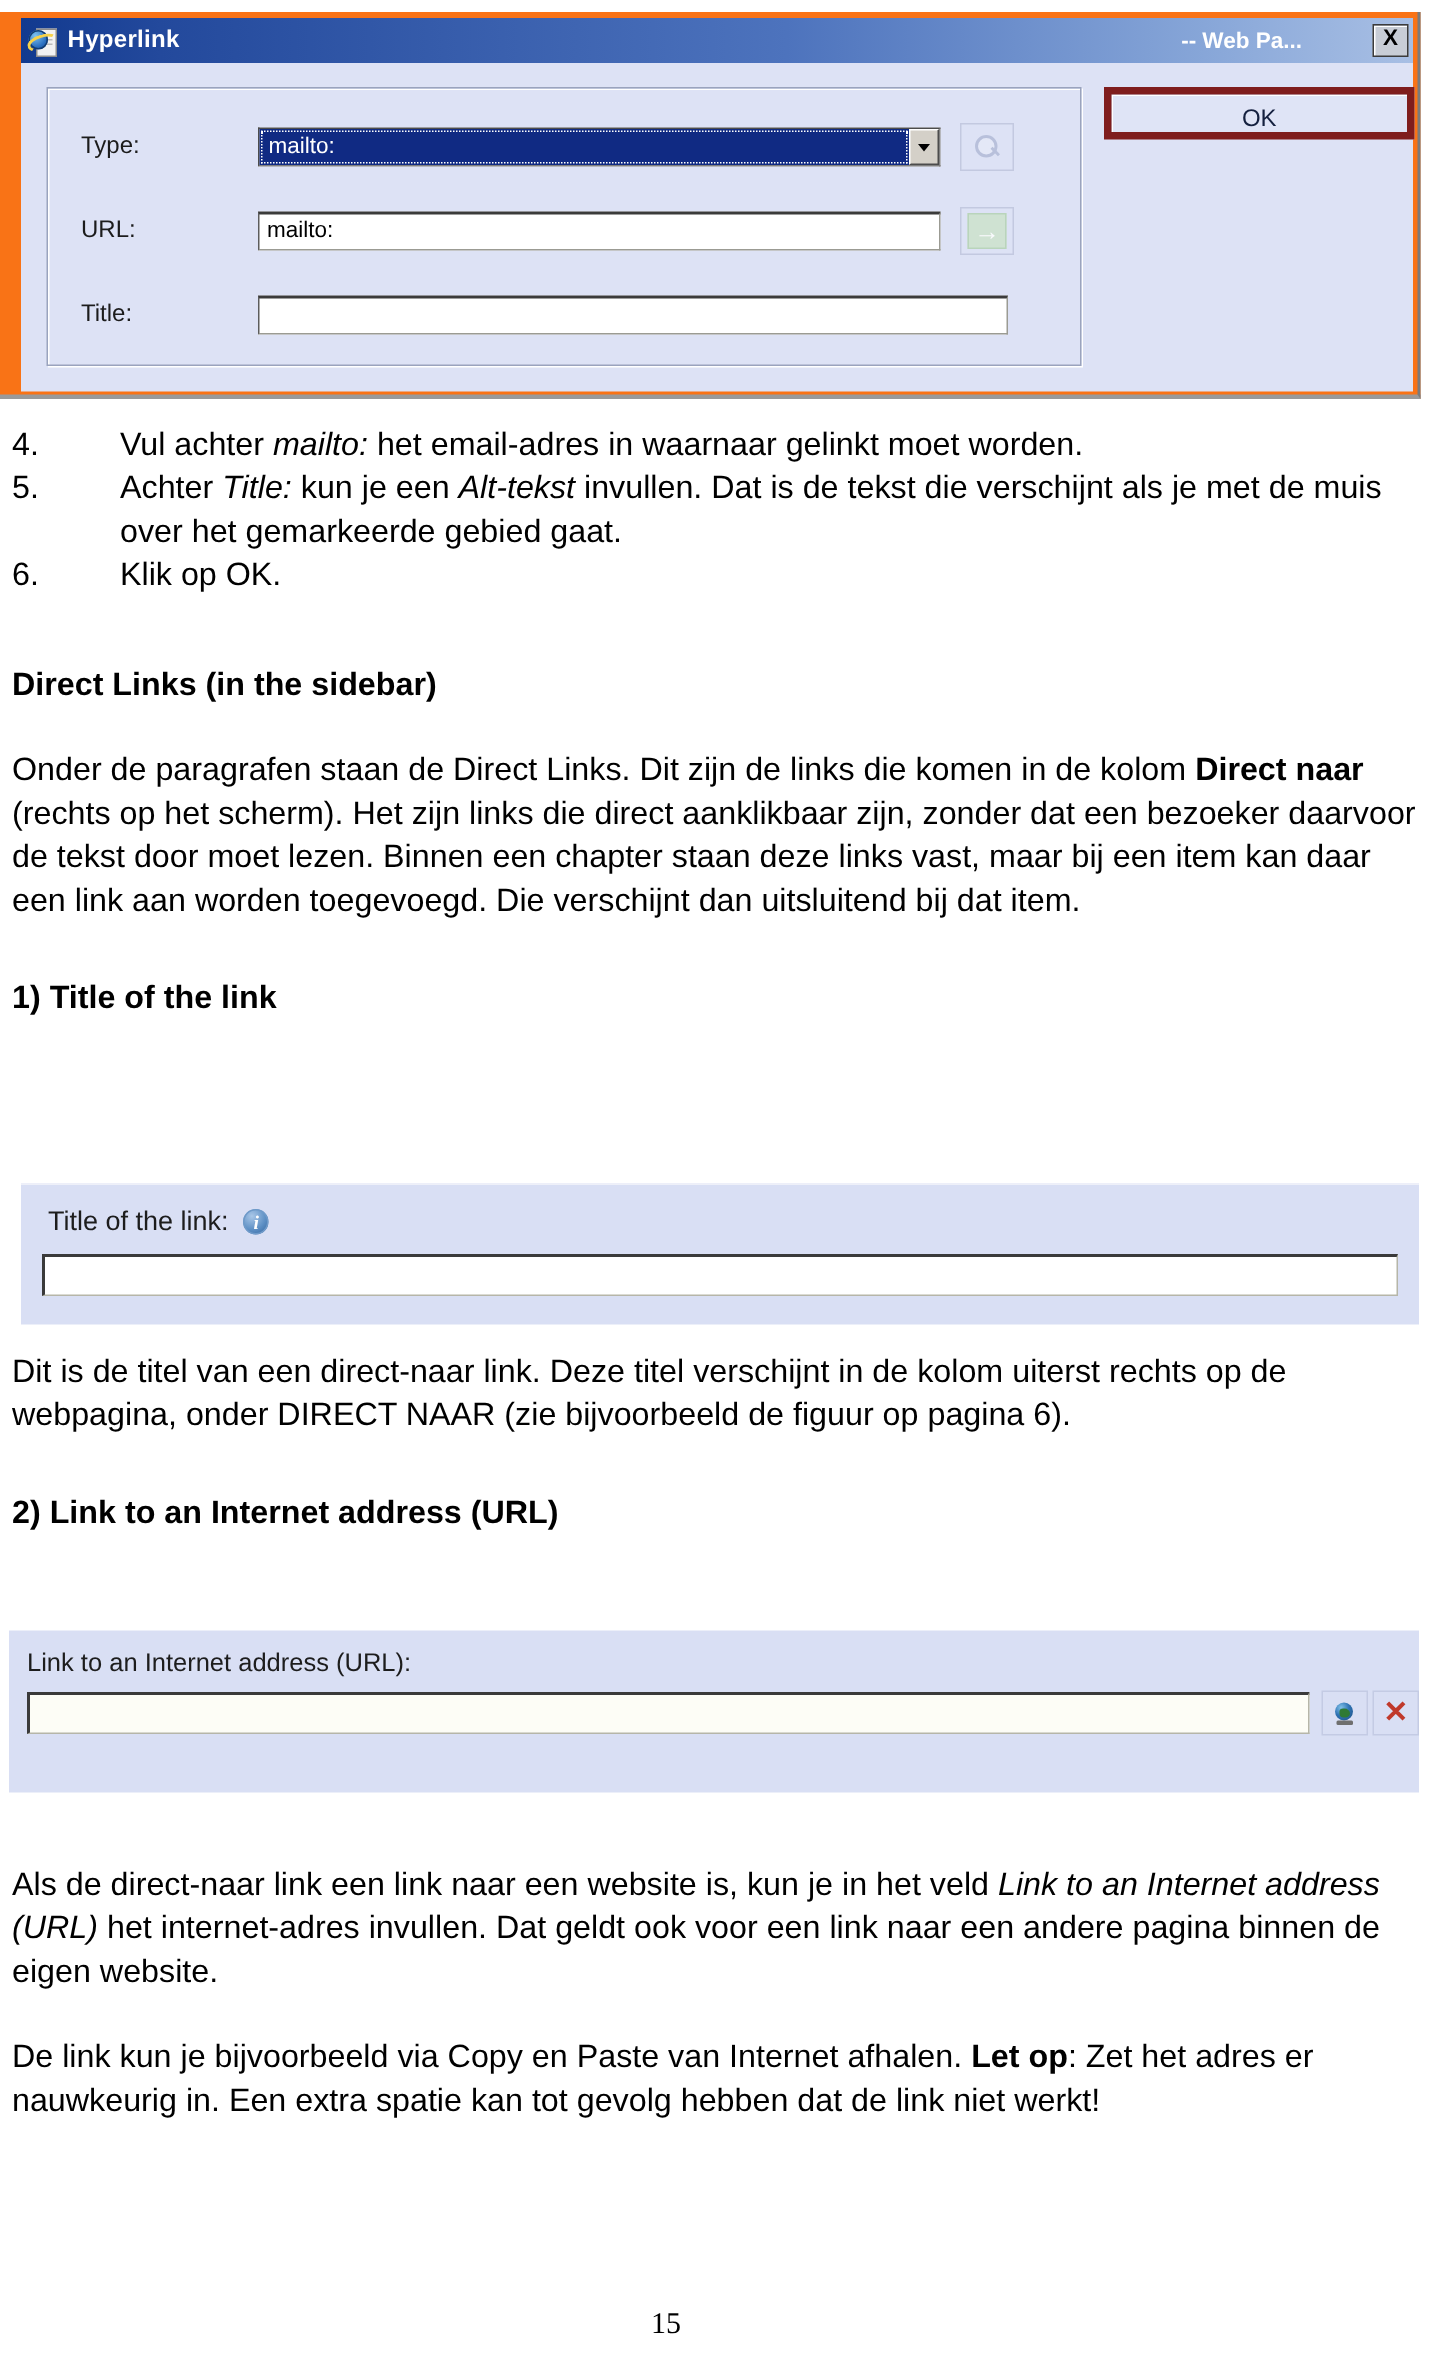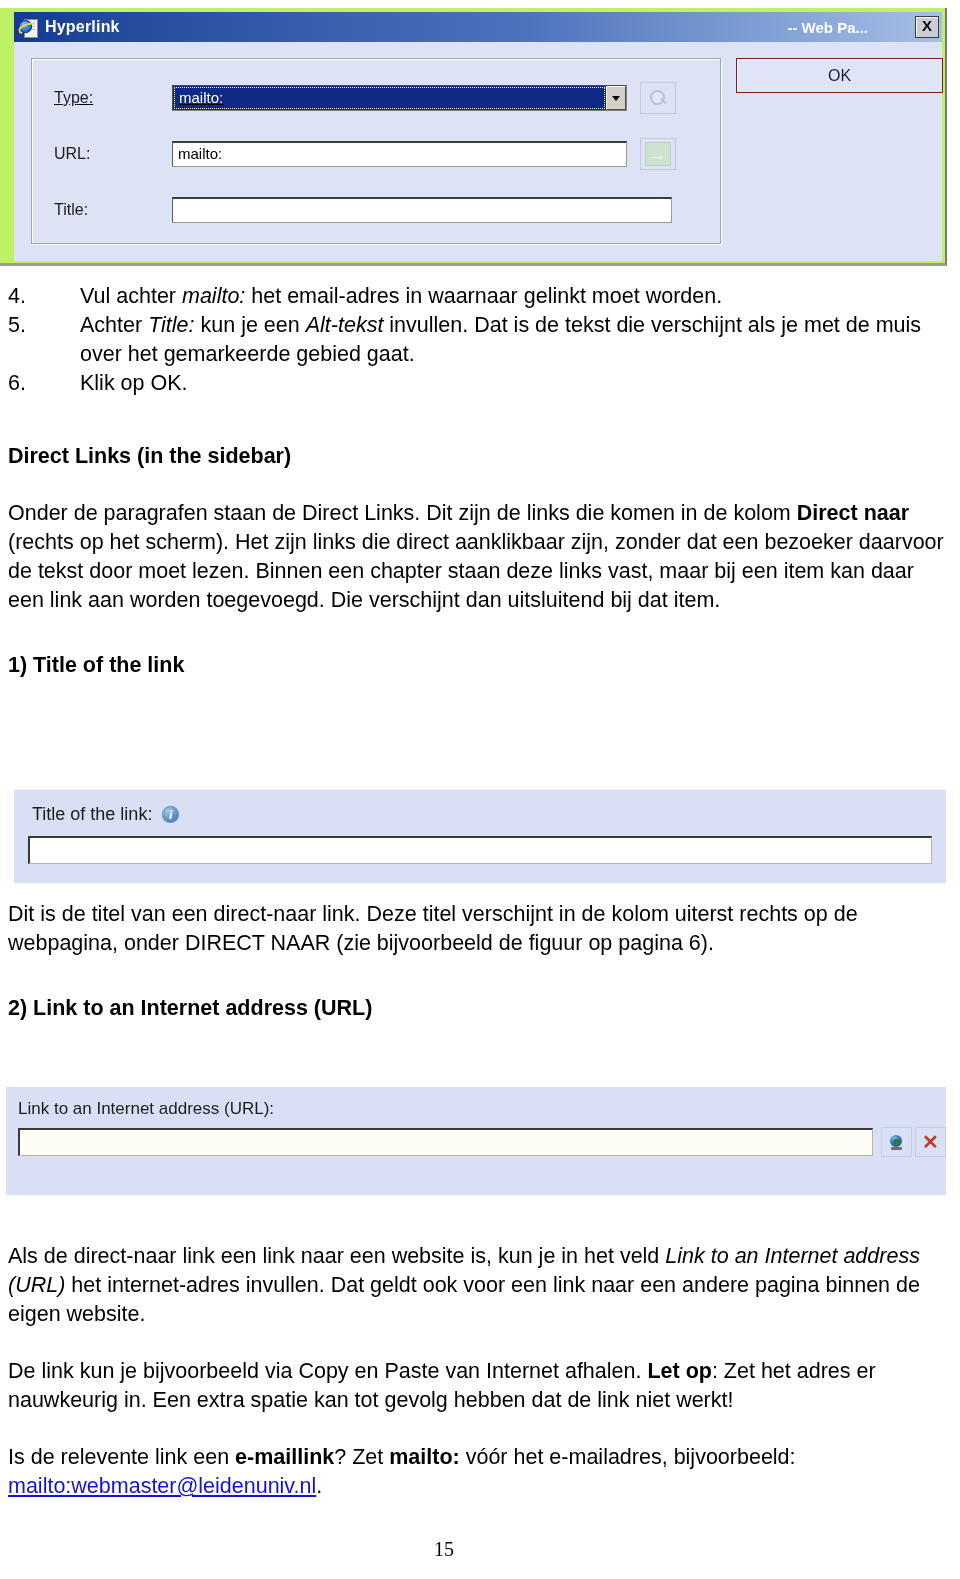--- a/index.html
+++ b/index.html
@@ -17,21 +17,21 @@
     overflow: hidden;
   }
 
   
   .shot-hyperlink {
     position: absolute;
     left: 0;
     top: 8px;
     width: 947px;
     height: 258px;
-    background: #bef264;
+    background: #f97316;
     border-right: 2px solid #7b7b7b;
     border-bottom: 3px solid #9a9a9a;
     box-sizing: border-box;
   }
   .titlebar {
     position: absolute;
     left: 14px;
     top: 4px;
     right: 3px;
     height: 30px;
@@ -134,21 +134,21 @@
     box-sizing: border-box;
   }
   .field-row {
     position: absolute;
     left: 0;
     width: 100%;
     height: 34px;
     display: flex;
     align-items: center;
   }
-  .row-type  { top: 22px; text-decoration: underline; }
+  .row-type  { top: 22px; }
   .row-url   { top: 78px; }
   .row-title { top: 134px; }
   .field-label {
     width: 140px;
     padding-left: 22px;
     box-sizing: border-box;
     font-size: 16px;
     color: #1c1c1c;
   }
   .select-box {
@@ -262,21 +262,21 @@
   .btn-col {
     position: absolute;
     left: 722px;
     top: 16px;
     width: 207px;
   }
   .dlg-btn {
     width: 100%;
     height: 35px;
     background: #dfe4f6;
-    border: 1px solid #7f1d1d;
+    border: 5px solid #7f1d1d;
     box-shadow: inset 1px 1px 0 #ffffff;
     box-sizing: border-box;
     font-size: 16px;
     color: #14203f;
     text-align: center;
     line-height: 33px;
     font-family: "Liberation Sans", sans-serif;
     cursor: pointer;
   }
   .dlg-btn + .dlg-btn { border-top: none; }
@@ -585,16 +585,15 @@
   <span class="tool tool-clear">
     <span class="x-icon">✕</span>
   </span>
 </div>
 
 <div class="doc" style="top:1242px;">
   <p class="para"><span>Als de direct-naar link een link naar een website is, kun je in het veld </span><i class="em">Link to an Internet address (URL)</i><span> het internet-adres invullen. Dat geldt ook voor een link naar een andere pagina binnen de eigen website.</span></p>
   <div class="sp-28"></div>
   <p class="para"><span>De link kun je bijvoorbeeld via Copy en Paste van Internet afhalen. </span><b class="bd">Let op</b><span>: Zet het adres er nauwkeurig in. Een extra spatie kan tot gevolg hebben dat de link niet werkt!</span></p>
   <div class="sp-28"></div>
-  <p class="para"><span>Is de relevente link een </span><b class="bd">e-maillink</b><span>? Zet </span><b class="bd">mailto:</b><span> vóór het e-mailadres, bijvoorbeeld: </span><a class="link">mailto:webmaster@leidenuniv.nl</a><span>.</span></p>
 </div>
 
 <div class="page-no">15</div>
 
 </body></html>

